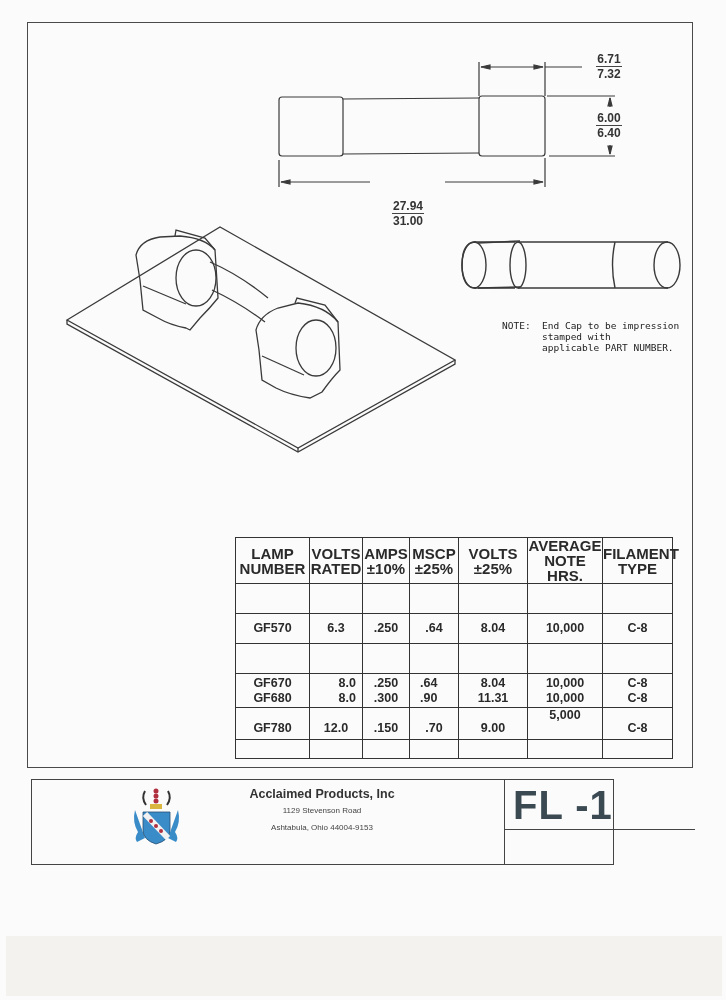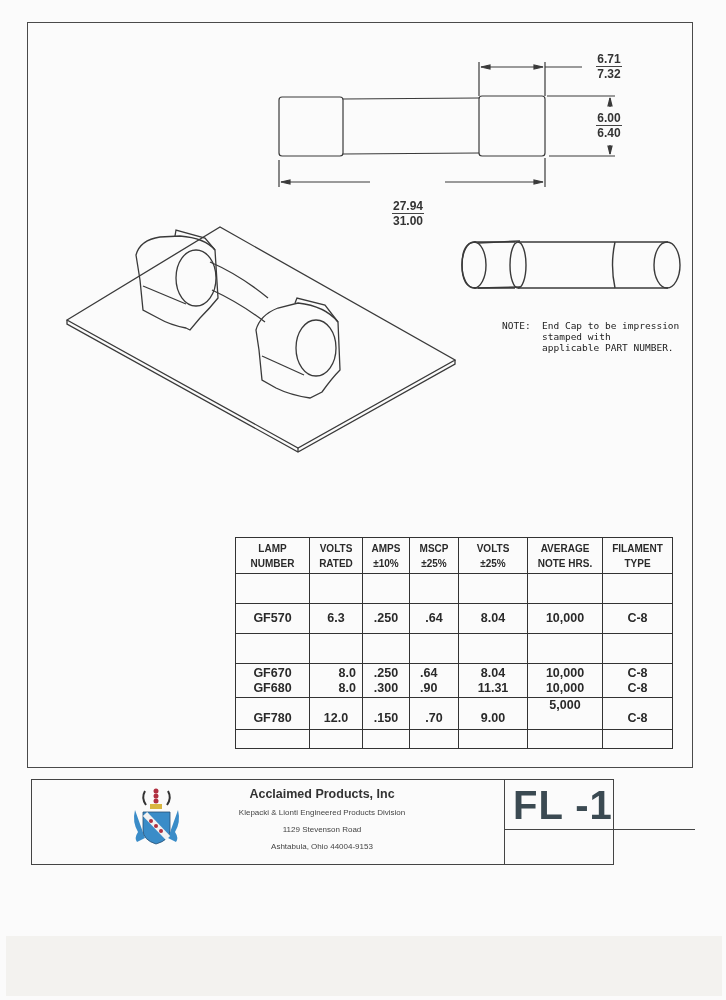--- a/index.html
+++ b/index.html
@@ -31,21 +31,21 @@
     }
     table.spec {
       position: absolute; left: 235px; top: 537px; width: 437px; height: 211px;
       border-collapse: collapse; table-layout: fixed;
       font-family: "Liberation Sans", sans-serif; color: #2a2a2a;
     }
     table.spec td, table.spec th {
       border: 1.5px solid #333; padding: 0; text-align: center; vertical-align: middle;
       font-size: 12.5px; font-weight: bold; line-height: 15px;
     }
-    table.spec th { font-size: 10px; }
+    table.spec th { font-size: 15px; }
     .title-block {
       position: absolute; left: 31px; top: 779px; width: 583px; height: 86px;
       border: 1.5px solid #444; box-sizing: border-box;
     }
     .tb-left {
       position: absolute; left: 0; top: 0; width: 473px; height: 100%;
       border-right: 1.5px solid #444; box-sizing: border-box;
     }
     .tb-right-top {
       position: absolute; left: 473px; top: 0; width: 190px; height: 50px;
@@ -244,21 +244,20 @@
         <td></td>
         <td></td>
   </tr>
 </tbody>
   </table>
 
 <div class="title-block">
   <div class="tb-left">
     <div class="company">
       <div class="name">Acclaimed Products, Inc</div>
-      <div class="line first">Klepacki &amp; Lionti Engineered Products Division</div>
       <div class="line">1129 Stevenson Road</div>
       <div class="line">Ashtabula, Ohio 44004-9153</div>
     </div>
   </div>
   <div class="tb-right-top">
     <div class="drawing-no">FL -1</div>
   </div>
   <div class="tb-right-bottom"></div>
 </div>
 

